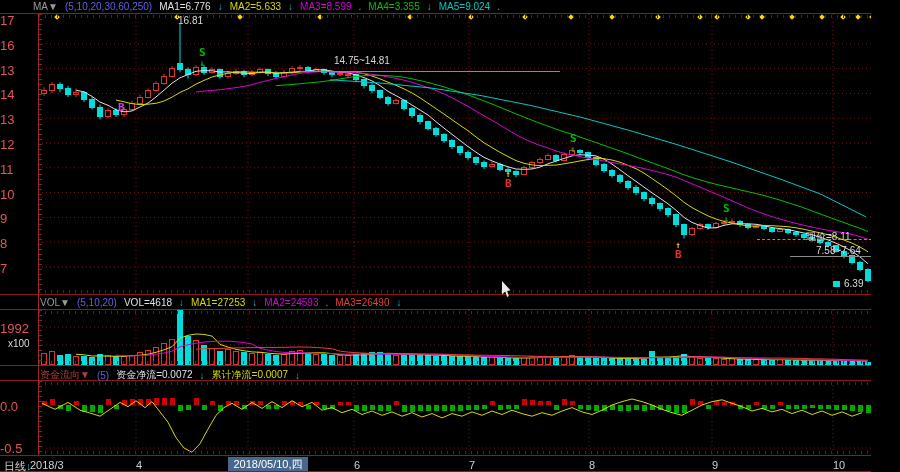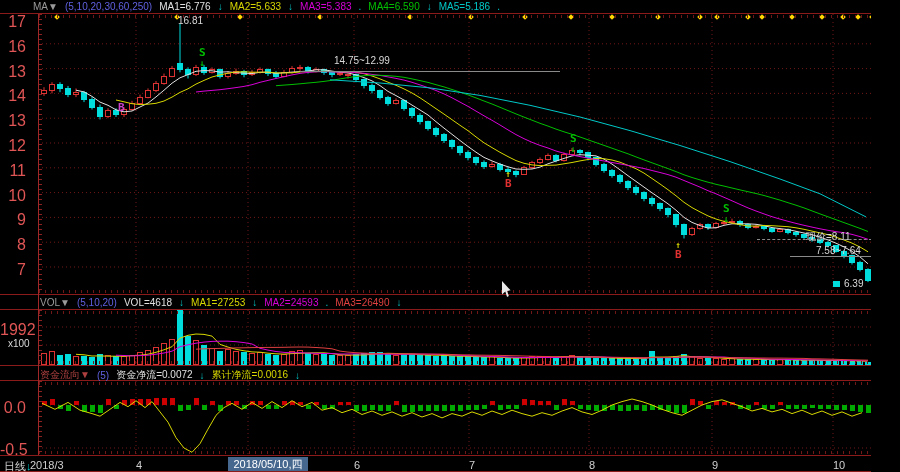--- a/index.html
+++ b/index.html
@@ -6,21 +6,21 @@
   #app{position:relative;width:871px;height:472px;background:#000;overflow:hidden;
        font-family:"Liberation Sans","DejaVu Sans",sans-serif;font-size:10px;color:#d8d8d8;}
   .row{position:absolute;display:flex;gap:7px;white-space:nowrap;align-items:center;}
   .c-white{color:#e0e0e0}.c-yellow{color:#d8d800}.c-magenta{color:#d800d8}.c-green{color:#00c000}
   .c-cyan{color:#00c8c8}.c-red{color:#e04040}.c-blue{color:#6060e0}.c-gray{color:#9a9a9a}.c-maroon{color:#b04040}
   .hline{position:absolute;left:0;width:900px;height:1px;background:#8b1a1a;}
   .vaxis{position:absolute;top:14px;height:441px;width:1px;background:#a02828;}
   .htick{position:absolute;left:39px;width:836px;height:3px;
          background:repeating-linear-gradient(90deg,#701818 0 1px,transparent 1px 6px);}
   .vtick{position:absolute;width:3px;background:repeating-linear-gradient(180deg,#8b2020 0 1px,transparent 1px 5px);}
-  .plabel{position:absolute;width:26px;text-align:right;color:#e05555;font-size:16px;}
+  .plabel{position:absolute;width:26px;color:#e05555;font-size:13px;}
   .dlabel{position:absolute;top:459px;color:#cfcfcf;font-size:11px;}
   .ann{position:absolute;color:#d8d8d8;font-size:10px;}
   .annline{position:absolute;height:0;border-top:1px solid #8a8a8a;}
   .marker{position:absolute;display:flex;flex-direction:column;align-items:center;line-height:10px;
           font-weight:bold;font-size:11px;font-family:"DejaVu Sans Mono",monospace;}
   .marker .arr{font-size:9px;font-weight:bold;}
   #datebox{position:absolute;top:457px;left:228px;width:80px;height:14px;background:#46688f;
            color:#fff;text-align:center;font-size:11px;line-height:14px;}
   .cursor{position:absolute;left:502px;top:281px;width:11px;height:16px;background:#e8e8e8;
           clip-path:polygon(0 0,0 84%,30% 66%,46% 100%,62% 94%,46% 62%,78% 58%);}
@@ -537,25 +537,25 @@
   <div class="vtick" style="left:39px;top:381px;height:74px"></div>
   <div class="vtick" style="left:873px;top:381px;height:74px"></div>
 
   <div class="row" style="left:33px;top:1px">
     <span class="c-gray">MA▼</span>
     <span class="c-blue">(5,10,20,30,60,250)</span>
     <span class="c-white">MA1=6.776</span>
     <span class="c-cyan">↓</span>
     <span class="c-yellow">MA2=5.633</span>
     <span class="c-cyan">↓</span>
-    <span class="c-magenta">MA3=5.383</span>
+    <span class="c-magenta">MA3=8.599</span>
     <span class="c-cyan">.</span>
-    <span class="c-green">MA4=6.590</span>
-    <span class="c-cyan">↓</span>
-    <span class="c-cyan">MA5=5.186</span>
+    <span class="c-green">MA4=3.355</span>
+    <span class="c-cyan">↓</span>
+    <span class="c-cyan">MA5=9.024</span>
     <span class="c-cyan">.</span>
   </div>
 
   <div class="row" style="left:40px;top:297px">
     <span class="c-gray">VOL▼</span>
     <span class="c-blue">(5,10,20)</span>
     <span class="c-white">VOL=4618</span>
     <span class="c-cyan">↓</span>
     <span class="c-yellow">MA1=27253</span>
     <span class="c-cyan">↓</span>
@@ -563,21 +563,21 @@
     <span class="c-cyan">.</span>
     <span class="c-red">MA3=26490</span>
     <span class="c-cyan">↓</span>
   </div>
 
   <div class="row" style="left:40px;top:368px">
     <span class="c-maroon">资金流向▼</span>
     <span class="c-blue">(5)</span>
     <span class="c-white">资金净流=0.0072</span>
     <span class="c-cyan">↓</span>
-    <span class="c-yellow">累计净流=0.0016</span>
+    <span class="c-yellow">累计净流=0.0007</span>
     <span class="c-cyan">↓</span>
   </div>
 
   <div class="plabel" style="top:13px">17</div>
   <div class="plabel" style="top:38px">16</div>
   <div class="plabel" style="top:63px">13</div>
   <div class="plabel" style="top:87px">14</div>
   <div class="plabel" style="top:112px">13</div>
   <div class="plabel" style="top:137px">12</div>
   <div class="plabel" style="top:162px">11</div>
@@ -586,21 +586,21 @@
   <div class="plabel" style="top:236px">8</div>
   <div class="plabel" style="top:261px">7</div>
 
   <div class="plabel" style="top:321px">1992</div>
   <div class="ann c-gray" style="left:8px;top:338px">x100</div>
 
   <div class="plabel" style="top:399px">0.0</div>
   <div class="plabel" style="top:441px">-0.5</div>
 
   <div class="ann c-cyan" style="left:178px;top:15px">16.81</div>
-  <div class="ann" style="left:334px;top:55px">14.75~12.99</div>
+  <div class="ann" style="left:334px;top:55px">14.75~14.81</div>
   <div class="annline" style="left:300px;top:71px;width:260px"></div>
   <div class="ann" style="left:806px;top:230px">现价=8.11</div>
   <div class="annline" style="left:757px;top:239px;width:120px;border-top-style:dashed"></div>
   <div class="ann" style="left:816px;top:245px">7.58~7.64</div>
   <div class="annline" style="left:790px;top:256px;width:87px"></div>
   <div style="position:absolute;left:833px;top:281px;width:7px;height:6px;background:#00dddd"></div>
   <div class="ann" style="left:844px;top:278px">6.39</div>
 
   <div class="marker" style="left:118px;top:103px;color:#cc44cc">
     <span>B</span>

